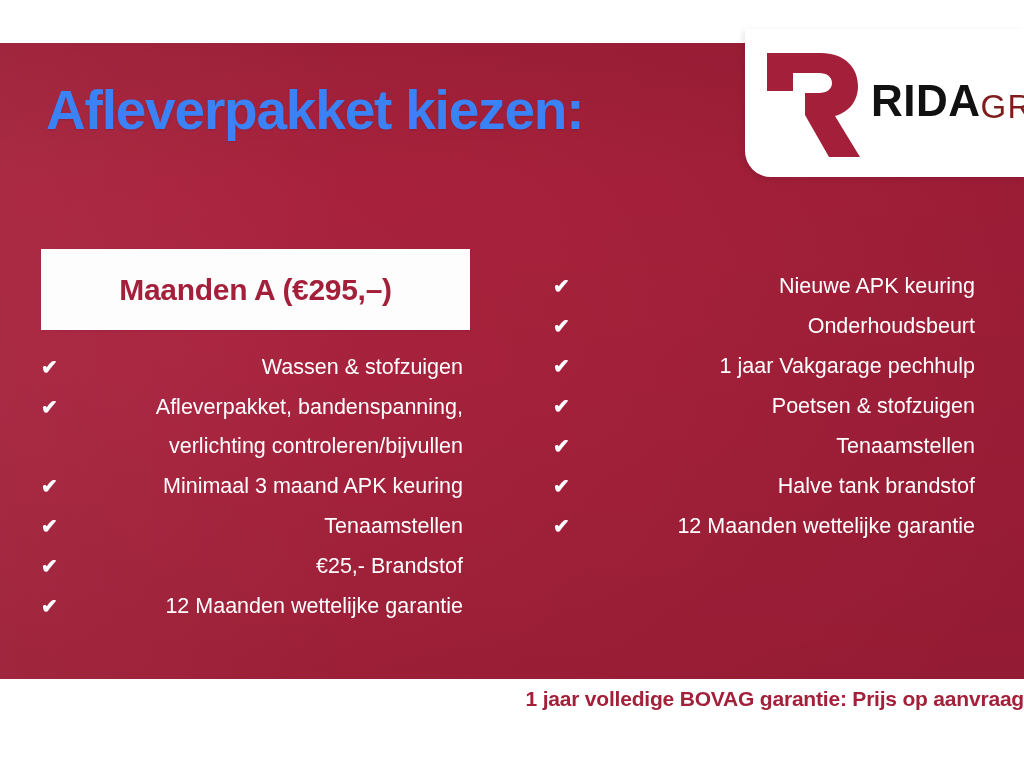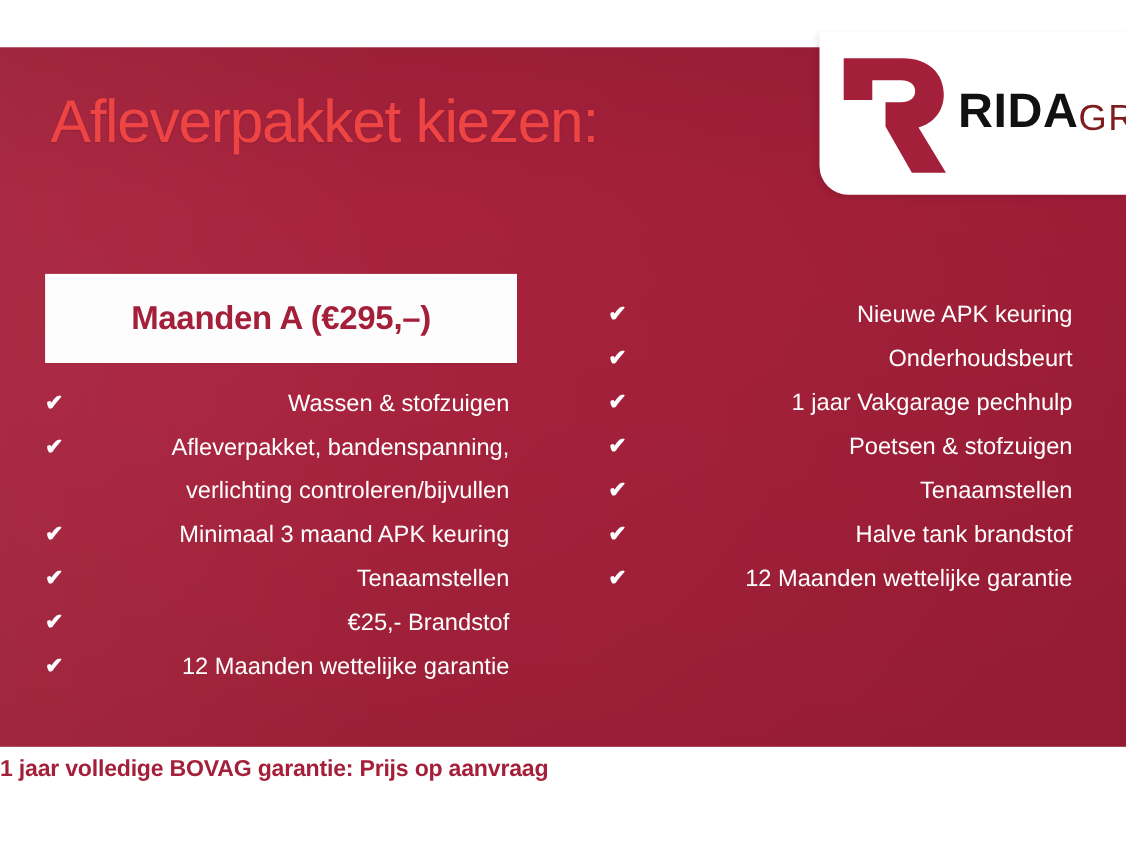--- a/index.html
+++ b/index.html
@@ -39,22 +39,22 @@
       linear-gradient(180deg, rgba(0,0,0,0.05) 0%, rgba(0,0,0,0) 22%, rgba(0,0,0,0.05) 100%);
     pointer-events:none;
   }
 
   
   .headline {
     position: absolute;
     left: 46px;
     top: 78px;
     font-size: 55px;
-    font-weight: 400;
-    color: #ef4444;
+    font-weight: 700;
+    color: #3b82f6;
     letter-spacing: -1.2px;
     white-space: nowrap;
     text-shadow: 0 1px 2px rgba(0,0,0,0.12);
   }
 
   
   .logo-plate {
     position: absolute;
     left: 745px;
     top: 29px;
@@ -152,21 +152,21 @@
 
   
   .footer-band {
     position: absolute;
     left: 0;
     top: 679px;
     width: 1024px;
     height: 89px;
     background: #ffffff;
     display: flex;
-    justify-content: flex-start;
+    justify-content: flex-end;
   }
   .footer-text {
     margin-top: 8px;
     font-size: 21px;
     font-weight: 700;
     color: #a4203a;
     letter-spacing: -0.2px;
     white-space: nowrap;
   }
 </style>

